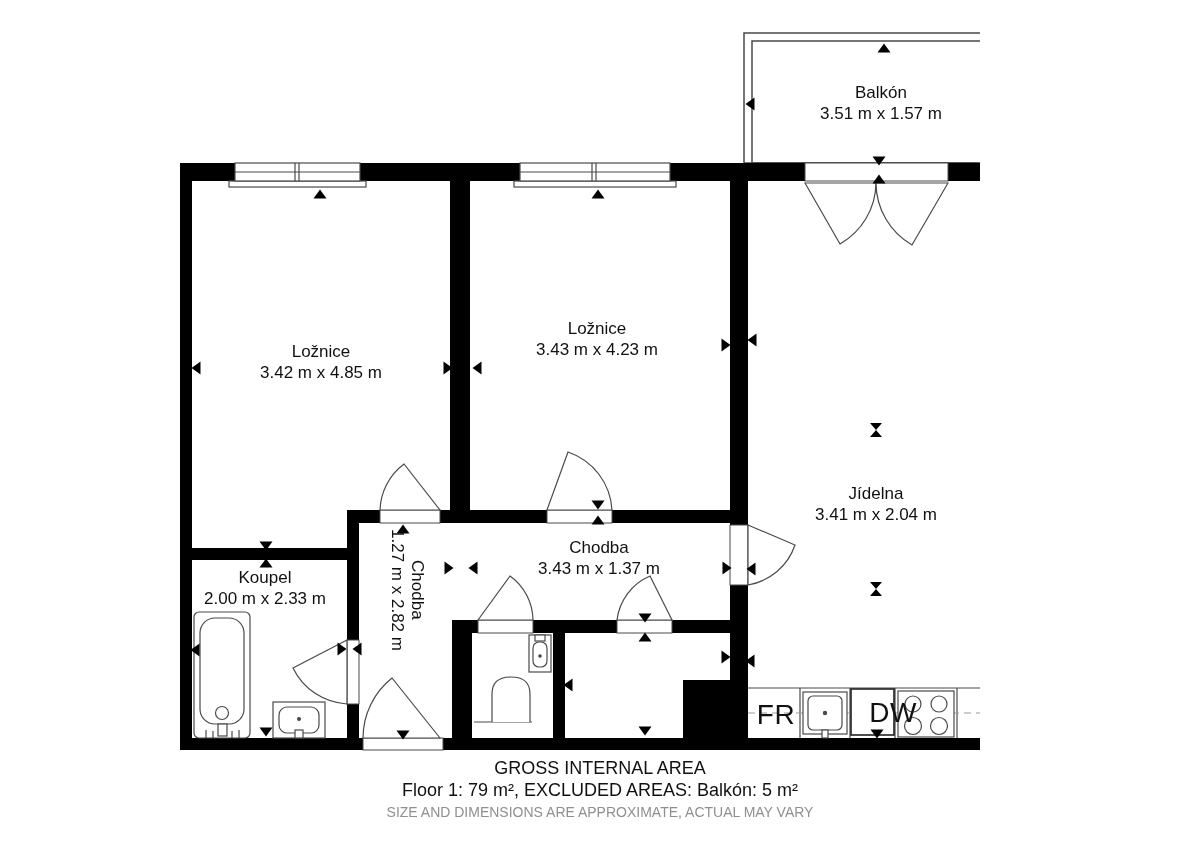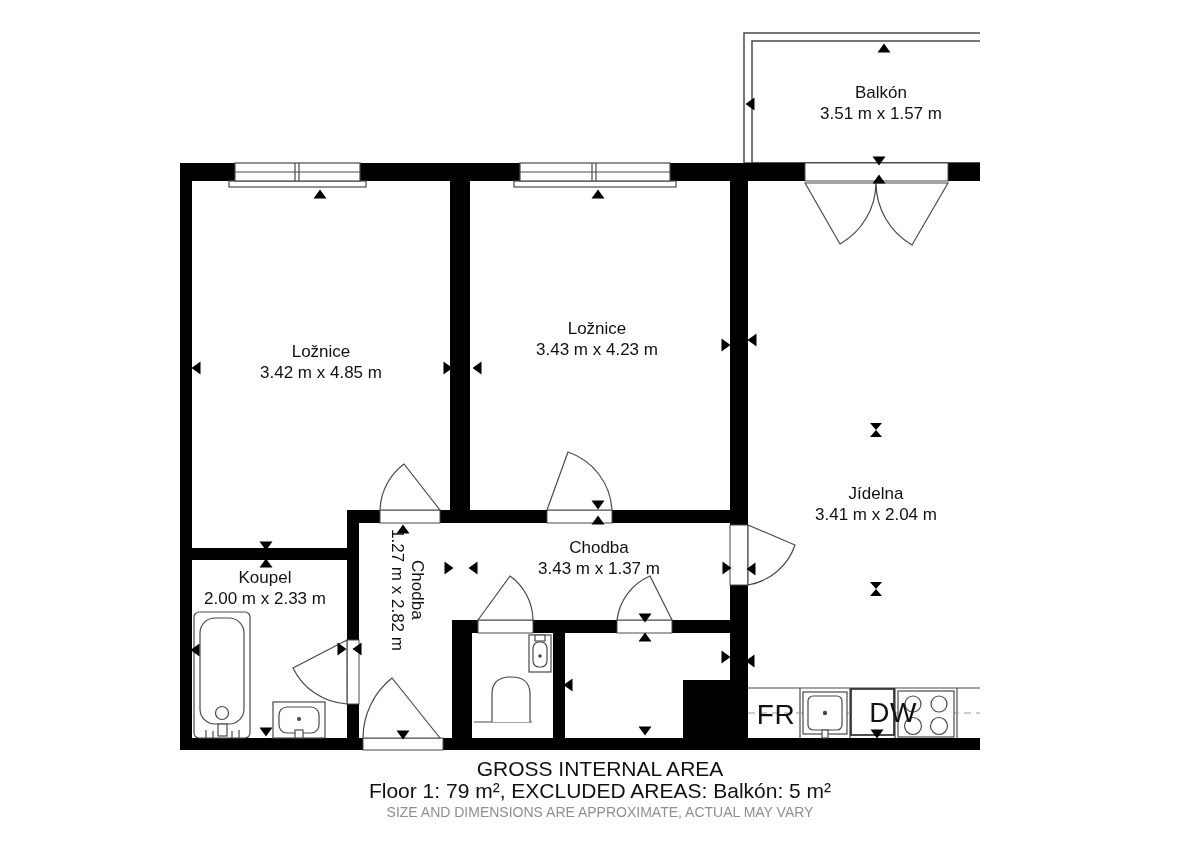--- a/index.html
+++ b/index.html
@@ -16,21 +16,21 @@
   .lbl .rdims{}
   .lbl-vert{
     position:absolute;text-align:center;font-size:17px;line-height:20px;color:#111;
     writing-mode:vertical-rl;transform:translate(-50%,-50%);white-space:nowrap;
   }
   .appliance{
     position:absolute;font-size:28px;color:#111;transform:translate(-50%,-50%);
     letter-spacing:0.5px;
   }
   .footer{position:absolute;left:0;top:758px;width:1200px;text-align:center;}
-  .footer div{font-size:21px;line-height:21.5px;color:#111;}
+  .footer div{font-size:18px;line-height:21.5px;color:#111;}
   .footer .muted{color:#8f8f8f;font-size:14px;margin-top:1px;}
 </style>
 </head>
 <body>
 
 <div class="stage">
 
   <svg width="1200" height="848" viewBox="0 0 1200 848">
 
     <g fill="none" stroke="#4a4a4a" stroke-width="1.5">

